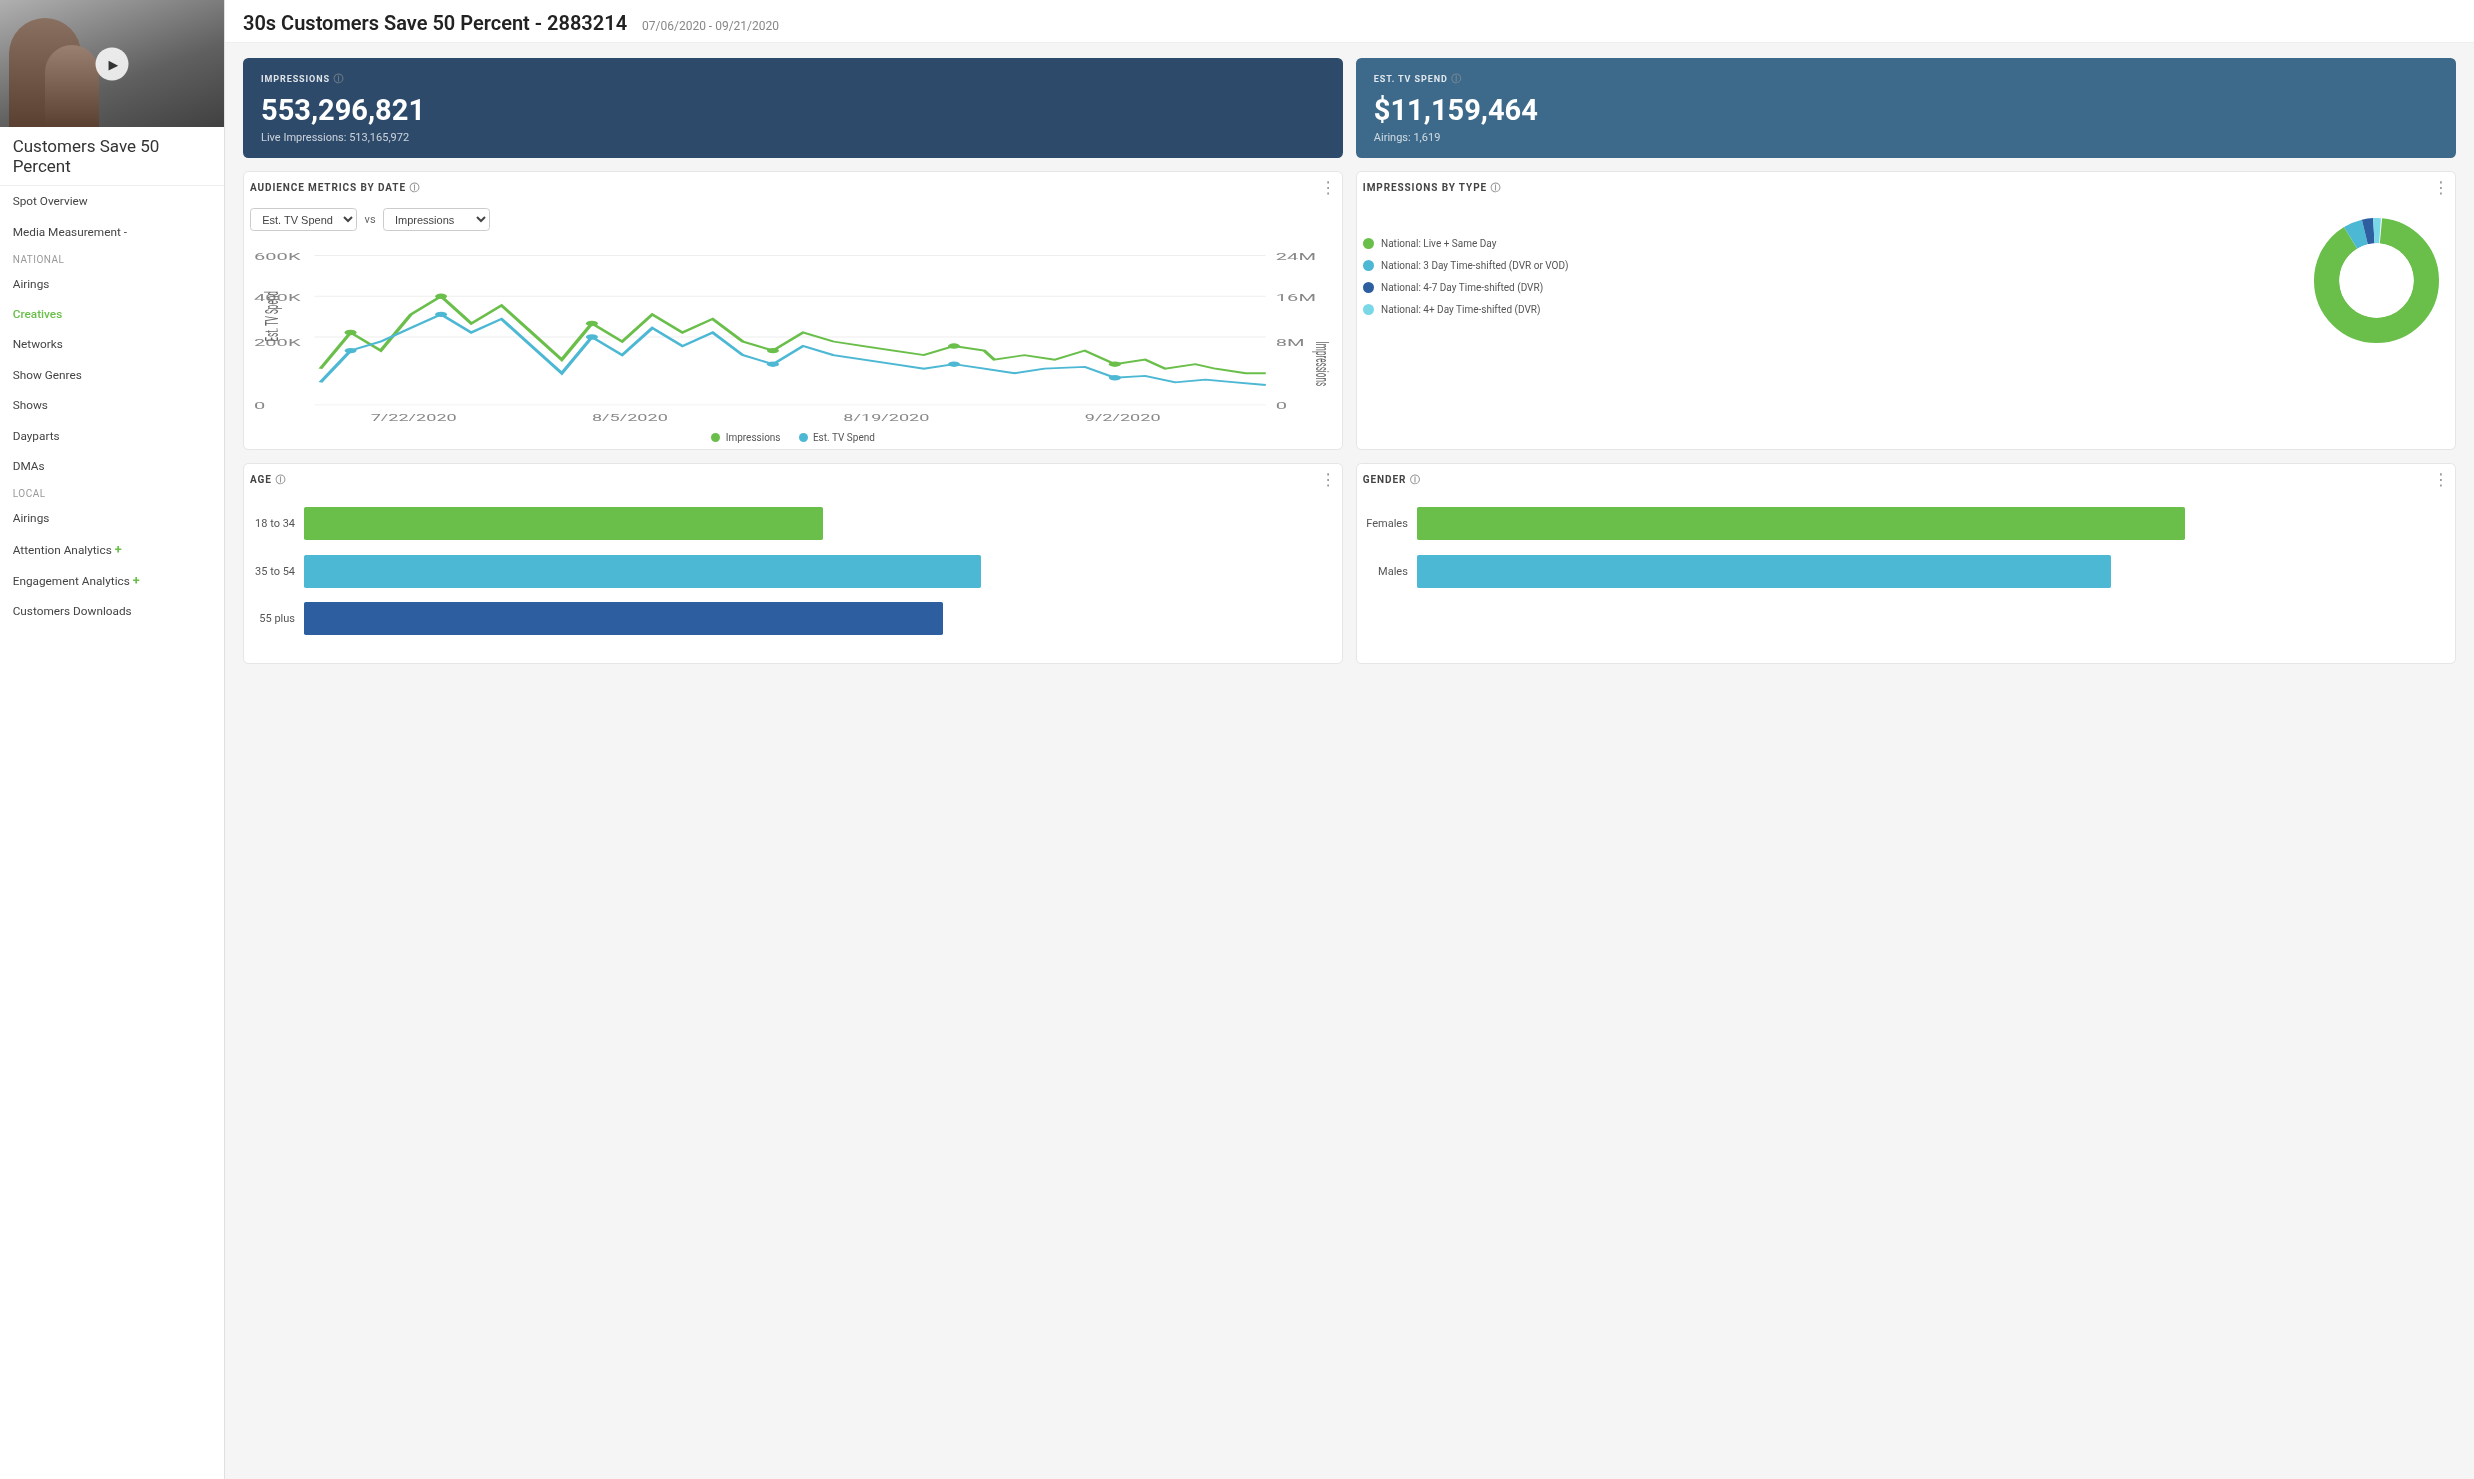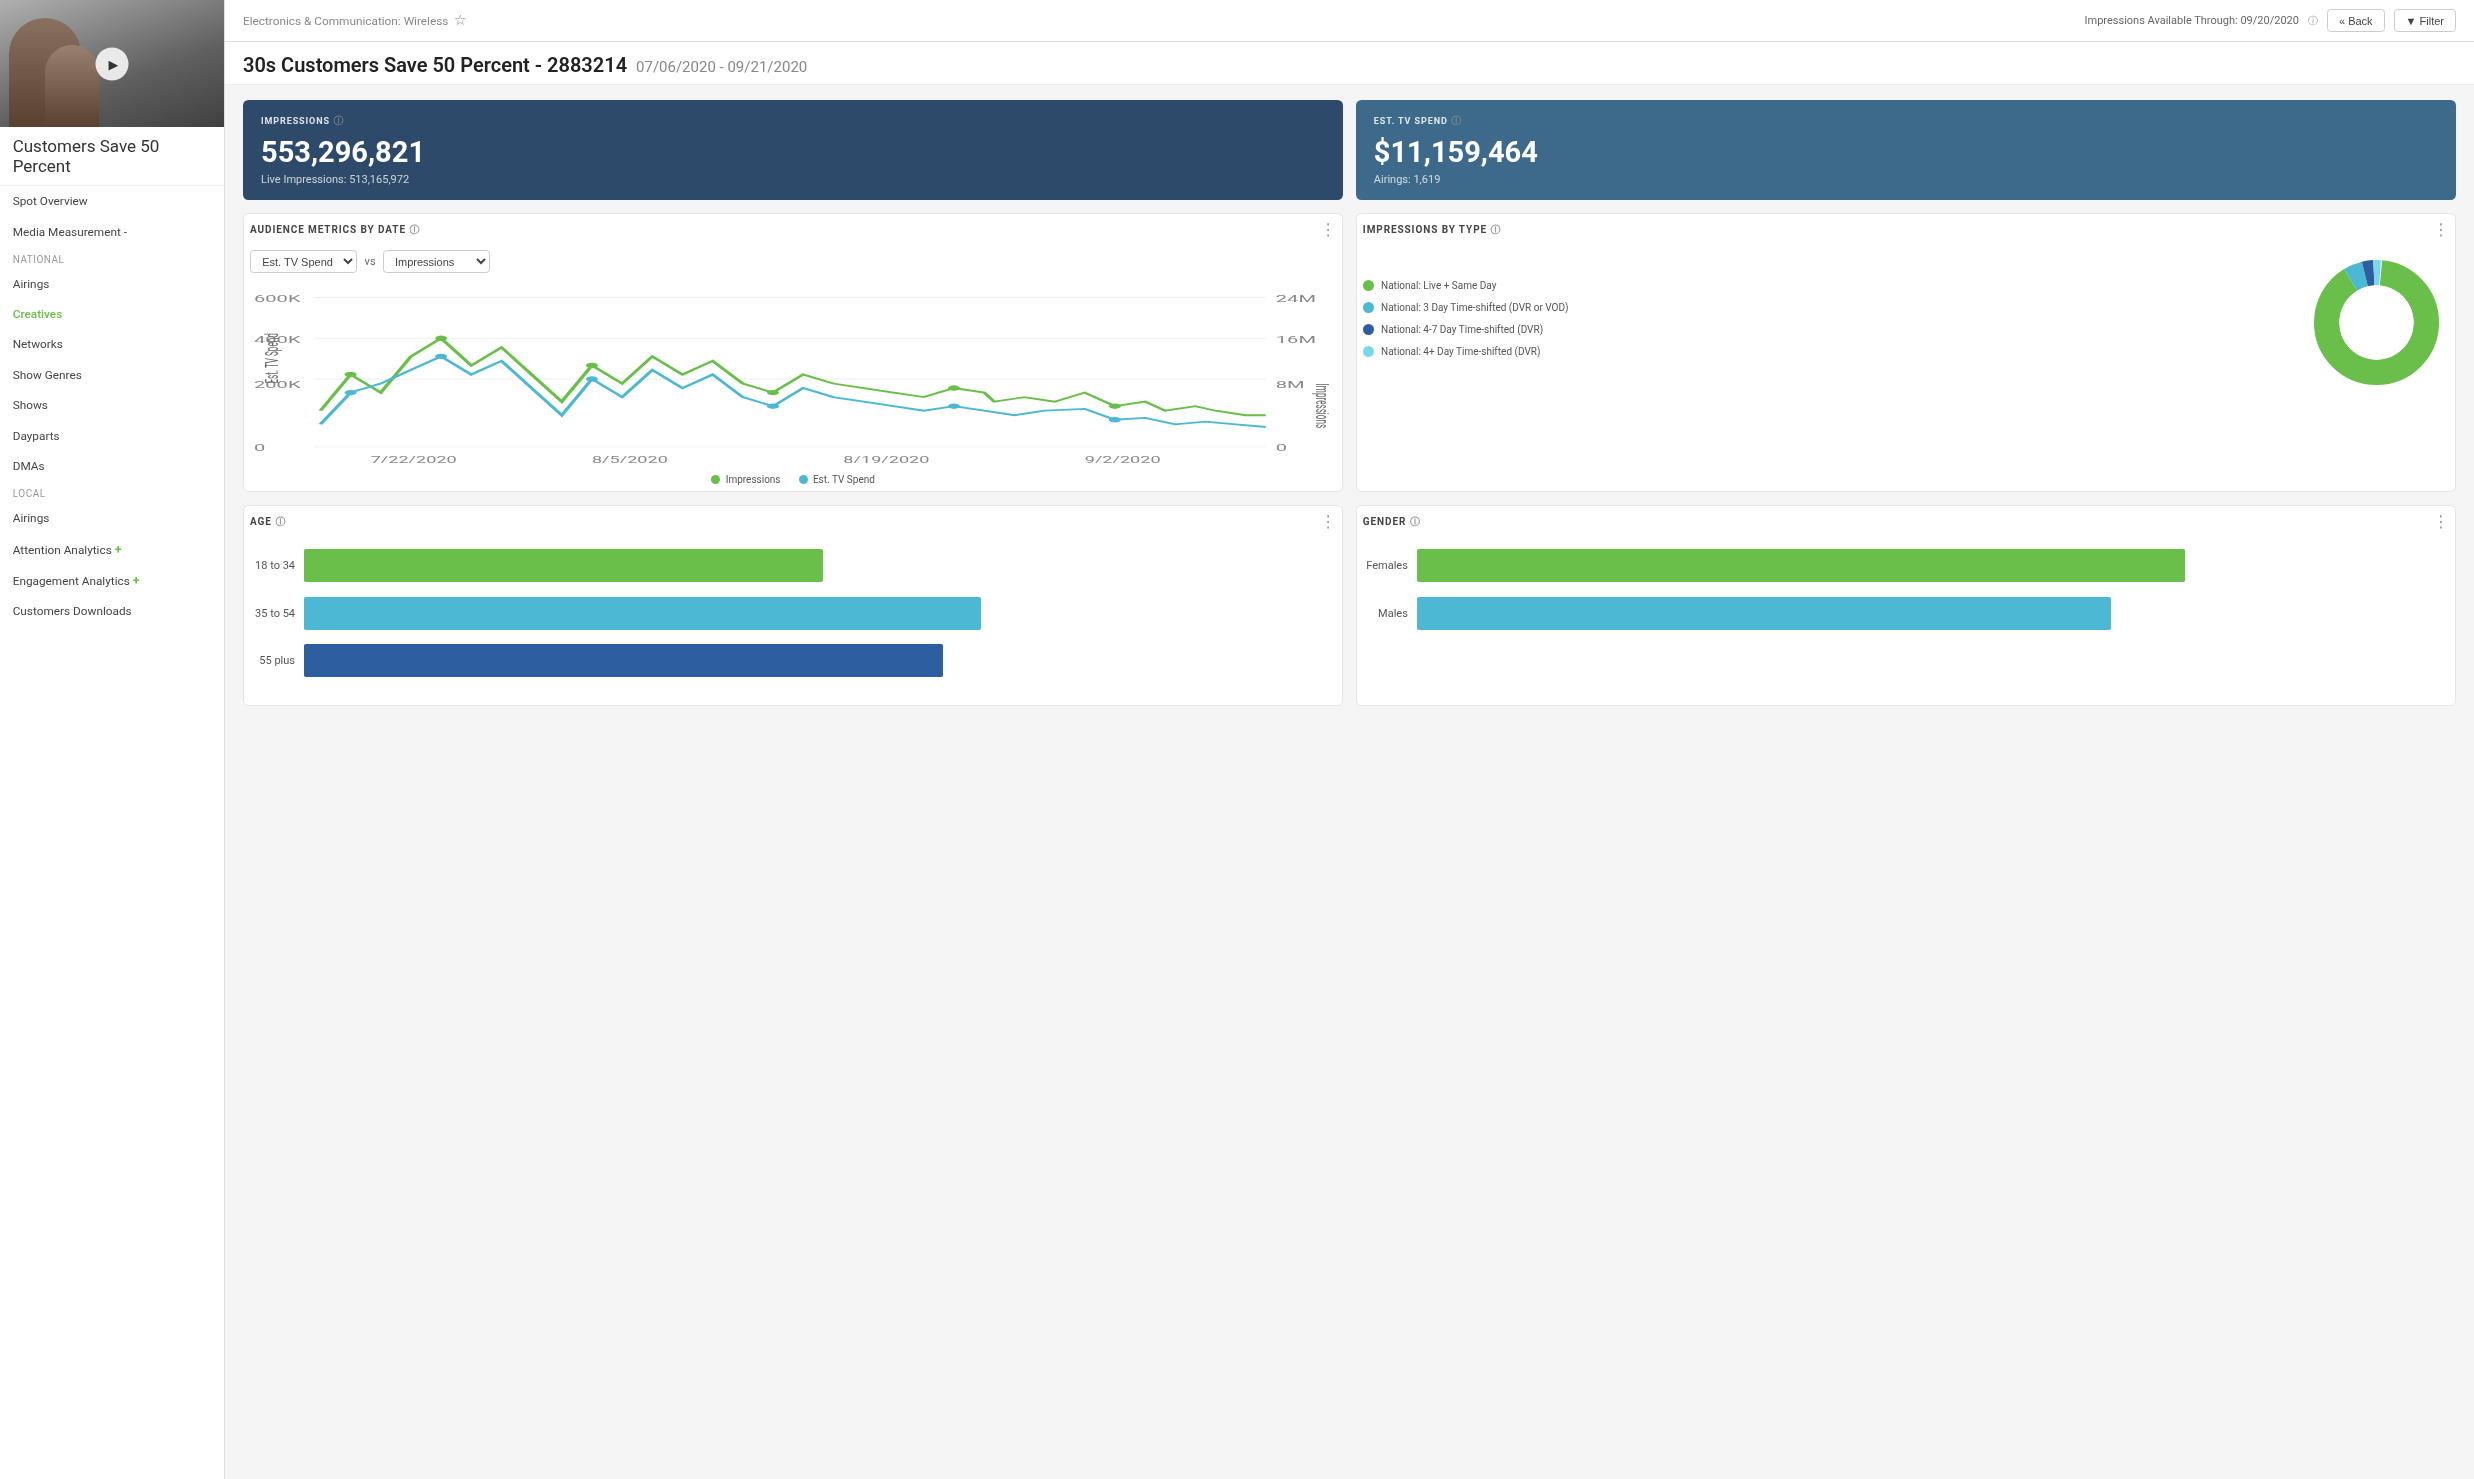--- a/index.html
+++ b/index.html
@@ -20,21 +20,21 @@
     #header { background: #fff; padding: 9px 18px; border-bottom: 0.9px solid #e0e0e0; display: flex; align-items: center; justify-content: space-between; }
     .breadcrumb { font-size: 11.8px; color: #666; display: flex; align-items: center; gap: 5.4px; }
     .breadcrumb span { color: #888; }
     .star-icon { color: #ccc; font-size: 14.5px; cursor: pointer; }
     .header-right { display: flex; align-items: center; gap: 9px; font-size: 11px; color: #666; }
     .info-icon { color: #999; font-size: 10px; cursor: pointer; }
     .header-btn { border: 0.9px solid #ccc; background: #fff; padding: 4.5px 11px; border-radius: 3.6px; cursor: pointer; font-size: 11px; color: #444; display: flex; align-items: center; gap: 3.6px; }
 
     #page-header { padding: 11px 18px 7.2px; background: #fff; border-bottom: 0.9px solid #eee; }
     .page-title { font-size: 20px; font-weight: 600; color: #222; }
-    .page-title-date { font-size: 15px; color: #888; font-weight: 400; margin-left: 6px; }
+    .page-title-date { font-size: 12px; color: #888; font-weight: 400; margin-left: 12px; }
 
     #content { padding: 14.5px 18px; }
 
     
     .metrics-row { display: grid; grid-template-columns: 1fr 1fr; gap: 12.7px; margin-bottom: 12.7px; }
     .metric-card { border-radius: 5.4px; padding: 14.5px 18px; }
     .metric-card.dark { background: #2d4a6a; color: #fff; }
     .metric-card.medium { background: #3d6a8a; color: #fff; }
     .metric-label { font-size: 9px; font-weight: 700; letter-spacing: 0.9px; text-transform: uppercase; opacity: 0.85; display: flex; align-items: center; gap: 3.6px; margin-bottom: 7.2px; }
     .metric-value { font-size: 29px; font-weight: 700; margin-bottom: 3.6px; }
@@ -124,32 +124,20 @@
       <div class="nav-section-label">LOCAL</div>
       <div class="nav-item">Airings</div>
       <div class="nav-item">Attention Analytics <span class="plus-icon">+</span></div>
       <div class="nav-item">Engagement Analytics <span class="plus-icon">+</span></div>
       <div class="nav-item">Customers Downloads</div>
     </div>
 </div>
 
 <div id="main">
 
-  <div id="header">
-    <div class="breadcrumb">
-      <span>Electronics &amp; Communication: Wireless</span>
-      <span class="star-icon">☆</span>
-    </div>
-    <div class="header-right">
-      <span>Impressions Available Through: 09/20/2020</span>
-      <span class="info-icon">ⓘ</span>
-      <button class="header-btn">« Back</button>
-      <button class="header-btn">▼ Filter</button>
-    </div>
-  </div>
 
   <div id="page-header">
     <span class="page-title">30s Customers Save 50 Percent - 2883214</span>
     <span class="page-title-date">07/06/2020 - 09/21/2020</span>
   </div>
 
   <div id="content">
 
     <div class="metrics-row">
       <div class="metric-card dark">

